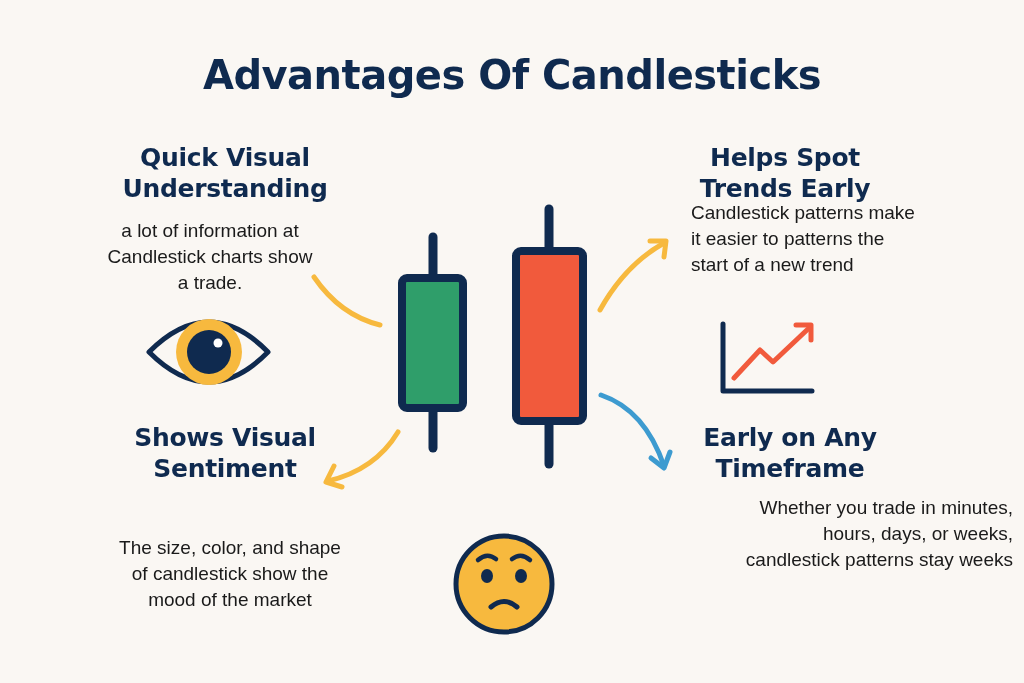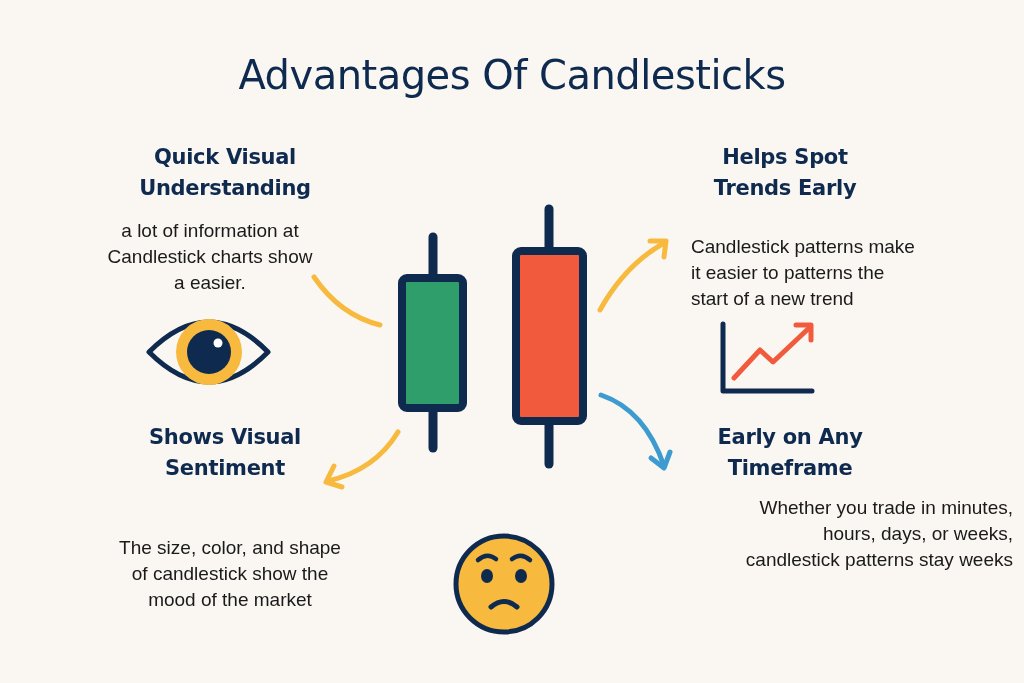--- a/index.html
+++ b/index.html
@@ -6,27 +6,27 @@
     body {
       width: 1024px; height: 683px; overflow: hidden;
       background: #faf7f3;
       position: relative;
       font-family: "Liberation Sans", "DejaVu Sans", sans-serif;
     }
     .title {
       position: absolute; left: 0; top: 52px; width: 1024px;
       text-align: center;
       font-family: "DejaVu Sans", "Liberation Sans", sans-serif;
-      font-weight: normal; font-size: 40px; color: #0f2a4f;
+      font-weight: bold; font-size: 40px; color: #0f2a4f;
       letter-spacing: -0.5px;
     }
     .heading {
       position: absolute;
       font-family: "DejaVu Sans", "Liberation Sans", sans-serif;
-      font-weight: bold; font-size: 21px; line-height: 31px;
+      font-weight: bold; font-size: 25px; line-height: 31px;
       color: #0f2a4f; text-align: center;
       letter-spacing: -0.3px;
     }
     .heading span, .body-text span { display: block; white-space: nowrap; }
     .body-text {
       position: absolute;
       font-family: "Liberation Sans", "DejaVu Sans", sans-serif;
       font-size: 19px; line-height: 26px; color: #1a1a1a;
     }
     .c { text-align: center; }
@@ -38,28 +38,28 @@
 
 <div class="title">Advantages Of Candlesticks</div>
 
 <div class="heading" style="left:80px; top:142px; width:290px;">
   <span>Quick Visual</span>
   <span>Understanding</span>
 </div>
 <div class="body-text c" style="left:75px; top:218px; width:270px;">
   <span>a lot of information at</span>
   <span>Candlestick charts show</span>
-  <span>a easier.</span>
+  <span>a trade.</span>
 </div>
 
 <div class="heading" style="left:660px; top:142px; width:250px;">
   <span>Helps Spot</span>
   <span>Trends Early</span>
 </div>
-<div class="body-text l" style="left:691px; top:234px; width:290px;">
+<div class="body-text l" style="left:691px; top:200px; width:290px;">
   <span>Candlestick patterns make</span>
   <span>it easier to patterns the</span>
   <span>start of a new trend</span>
 </div>
 
 <div class="heading" style="left:95px; top:422px; width:260px;">
   <span>Shows Visual</span>
   <span>Sentiment</span>
 </div>
 <div class="body-text c" style="left:95px; top:495px; width:270px;margin-top:40px;">

